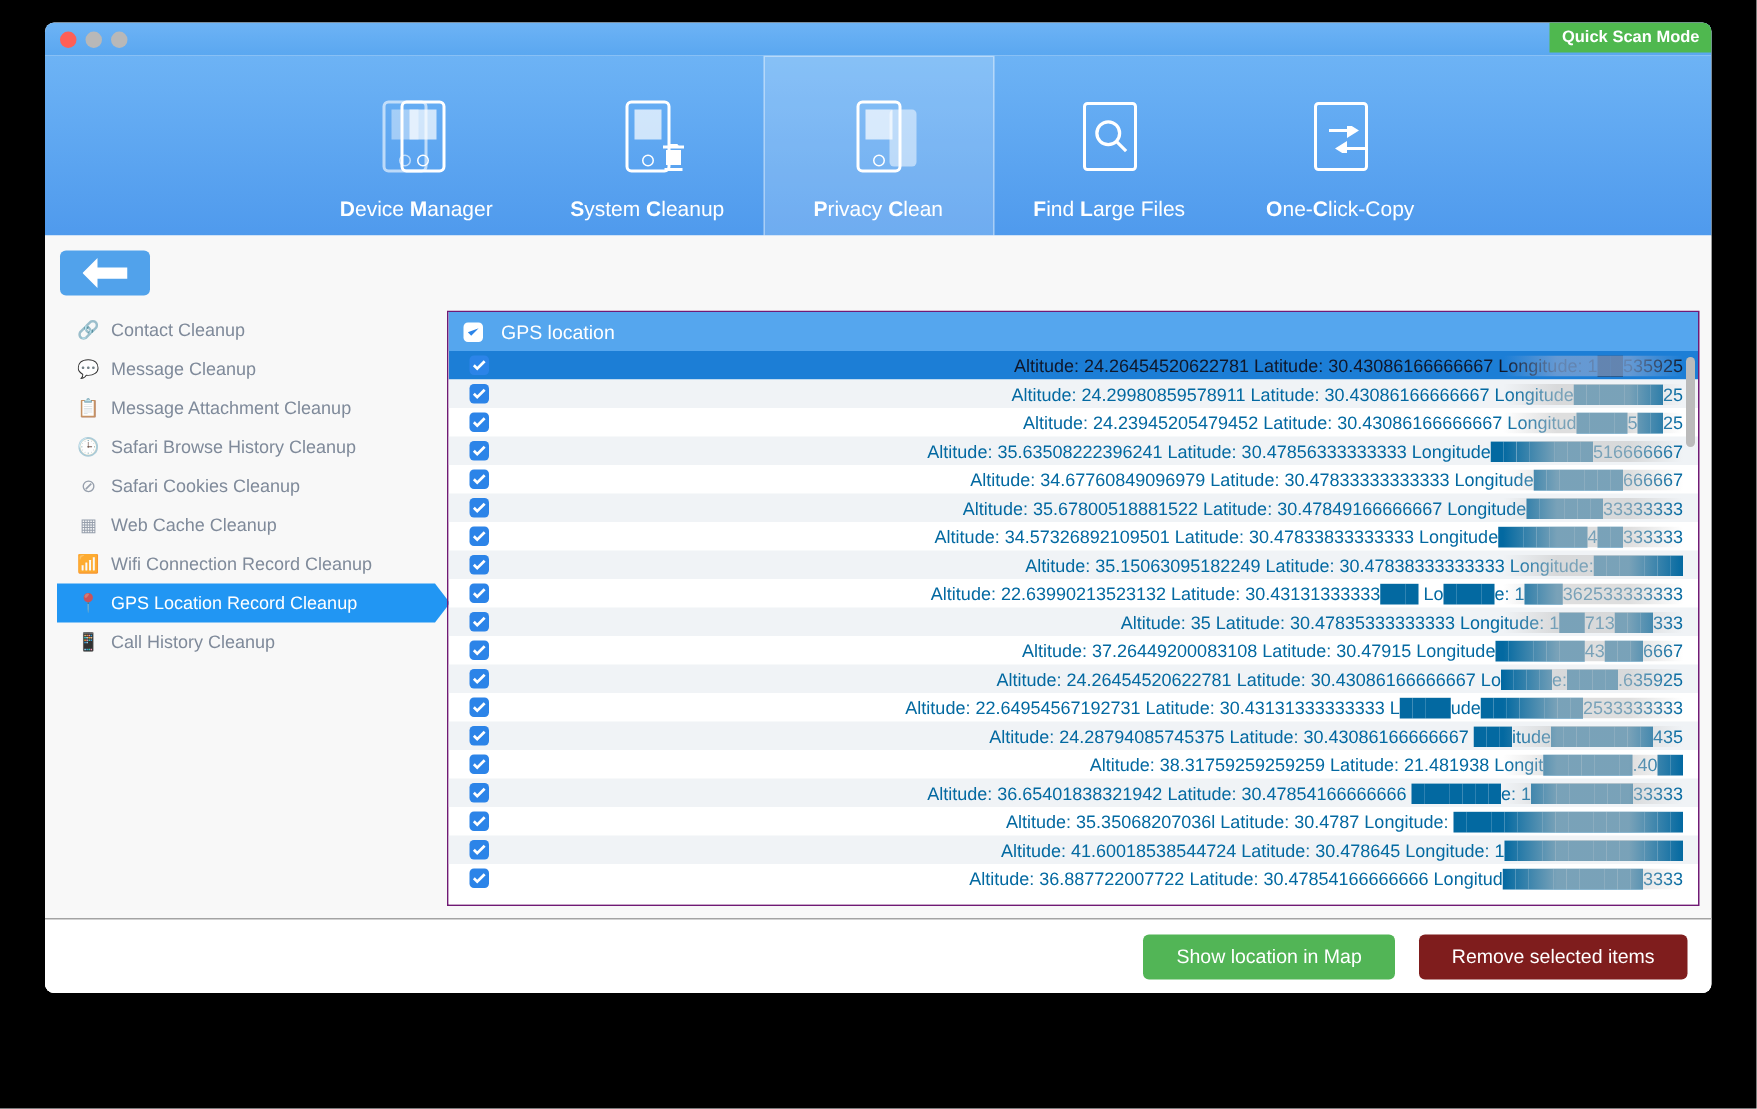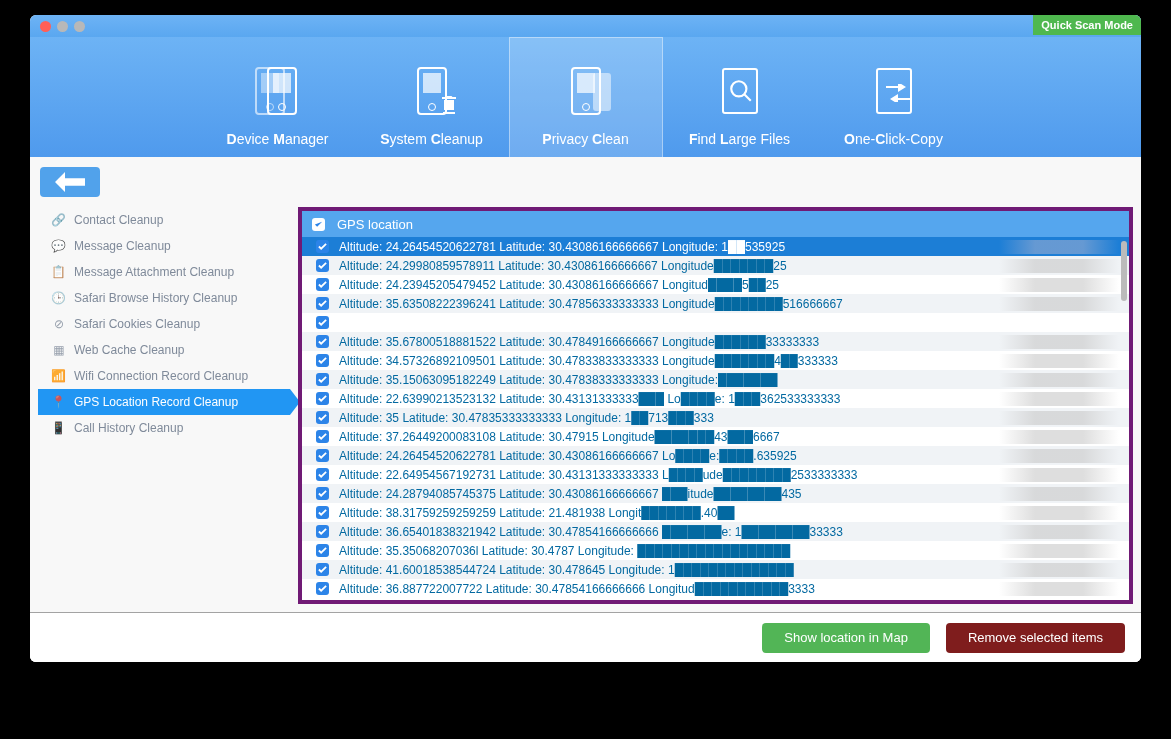--- a/index.html
+++ b/index.html
@@ -22,26 +22,26 @@
 .body { flex:1; display:flex; flex-direction:column; background:#f8f8f8; overflow:hidden; }
 .backrow { padding:10px; }
 .back { width:60px; height:30px; background:#51a2eb; border-radius:4px; display:flex; align-items:center; justify-content:center; cursor:pointer; }
 .back svg{width:30px;height:20px;fill:#fff}
 .content { flex:1; display:flex; padding:0 8px 8px 8px; gap:8px; overflow:hidden; }
 .sidebar { width:252px; }
 .side-item { height:26px; display:flex; align-items:center; gap:8px; padding:0 10px 0 14px; font-size:12px; color:#7f8a9a; cursor:pointer; position:relative; }
 .side-item.active { background:#2196f3; color:#fff; }
 .side-item.active::after { content:""; position:absolute; right:-10px; top:0; border-top:13px solid transparent; border-bottom:13px solid transparent; border-left:10px solid #2196f3; }
 .side-item .si { width:14px; height:14px; display:flex; align-items:center; justify-content:center; opacity:.8; }
-.main { flex:1; display:flex; flex-direction:column; border:4px solid #701a75; overflow:hidden; position:relative; }
+.main { flex:1; display:flex; flex-direction:column; border:1px solid #701a75; overflow:hidden; position:relative;text-align:right; }
 .hdr { height:26px; background:#55a6ee; color:#fff; display:flex; align-items:center; padding:0 10px; gap:12px; font-size:13px; }
 .rows { flex:1; overflow-y:auto; background:#fff; }
 .row { height:19px; display:flex; align-items:center; gap:10px; padding:0 10px 0 14px; font-size:12px; color:#0369a1; cursor:pointer; }
 .row:nth-child(even){ background:#f0f3f6; }
-.row.sel { background:#1c7ed6 !important; color:#ffffff; }
+.row.sel { background:#1c7ed6 !important; color:#0f172a; }
 .row .txt { white-space:nowrap; overflow:hidden; position:relative; flex:1; }
 .row .txt::after { content:""; position:absolute; right:0; top:0; bottom:0; width:120px; background:linear-gradient(90deg,transparent,rgba(200,200,200,.6) 30%,rgba(200,200,200,.6) 70%,transparent); }
 .row.sel .txt::after { background:linear-gradient(90deg,transparent,rgba(120,160,210,.8) 30%,rgba(120,160,210,.8) 70%,transparent); }
 .cb { width:13px; height:13px; border-radius:3px; background:#2c84e8; display:flex; align-items:center; justify-content:center; flex-shrink:0; }
 .cb svg{width:9px;height:9px;fill:#fff}
 .hdr .cb { background:#fff; }
 .hdr .cb svg{fill:#2c84e8}
 .footer { height:50px; background:#fff; border-top:1px solid #a3a3a3; display:flex; align-items:center; justify-content:flex-end; gap:16px; padding:0 16px; }
 .btn { height:30px; padding:0 22px; border-radius:4px; color:#fff; font-size:13px; display:flex; align-items:center; cursor:pointer; }
 .btn.g{background:#52b556}.btn.r{background:#7f1d1d}
@@ -201,20 +201,21 @@
                 </svg>
               </div>
               <span class="txt">Altitude: 35.63508222396241  Latitude: 30.47856333333333  Longitude████████516666667</span>
             </div>
             <div class="row">
               <div class="cb">
                 <svg viewBox="0 0 10 10">
                   <path d="M1 5l2.5 2.5L9 2" fill="none" stroke="#fff" stroke-width="2"></path>
                 </svg>
               </div>
+              <span class="txt">Altitude: 34.67760849096979  Latitude: 30.47833333333333  Longitude███████666667</span>
             </div>
             <div class="row">
               <div class="cb">
                 <svg viewBox="0 0 10 10">
                   <path d="M1 5l2.5 2.5L9 2" fill="none" stroke="#fff" stroke-width="2"></path>
                 </svg>
               </div>
               <span class="txt">Altitude: 35.67800518881522  Latitude: 30.47849166666667  Longitude██████33333333</span>
             </div>
             <div class="row">

